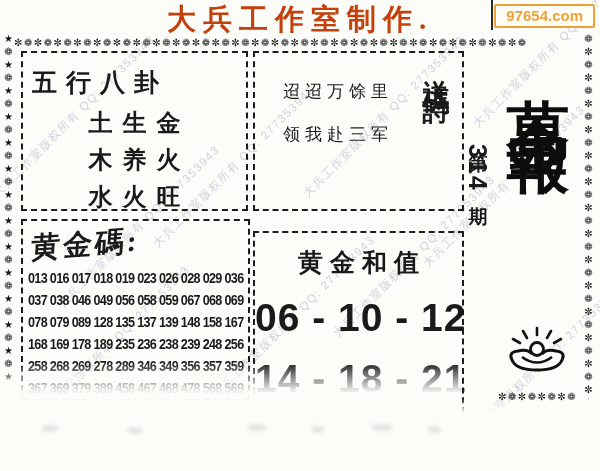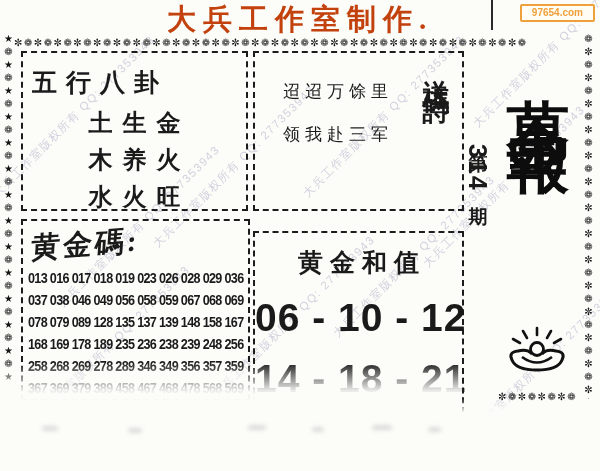--- a/index.html
+++ b/index.html
@@ -16,21 +16,21 @@
   }
   
   .page-title{
     position:absolute;left:0;top:1;width:600px;text-align:center;z-index:2;
     font-family:"Liberation Serif",serif;font-weight:700;font-size:29px;
     letter-spacing:7px;color:#c2410c;
   }
   .badge{
     position:absolute;right:5px;top:4px;z-index:3;
     border:2px solid #efa03b;background:#fffdf4;color:#efa03b;
-    font-size:10px;font-weight:700;padding:1px 10px 2px 10px;border-radius:2px;
+    font-size:15px;font-weight:700;padding:1px 10px 2px 10px;border-radius:2px;
   }
   .scan-line{position:absolute;left:491px;top:0;width:2px;height:30px;background:#2a2a2a;z-index:2;}
   
   .deco{color:#161616;z-index:1;position:absolute;overflow:hidden;}
   .deco-top{left:14px;top:36px;width:562px;height:13px;font-size:10px;letter-spacing:1.5px;line-height:13px;}
   .deco-left{left:1px;top:33px;width:13px;height:352px;writing-mode:vertical-rl;text-orientation:upright;font-size:10px;letter-spacing:2px;}
   .deco-right{left:581px;top:33px;width:13px;height:366px;writing-mode:vertical-rl;text-orientation:upright;font-size:10px;letter-spacing:2px;}
   .deco-bottom-right{left:498px;top:390px;width:86px;height:13px;font-size:10px;letter-spacing:1.5px;line-height:13px;z-index:6;}
   
   .dbox{position:absolute;border:2px dashed #1c1c1c;background:transparent;z-index:1;box-sizing:border-box;}

